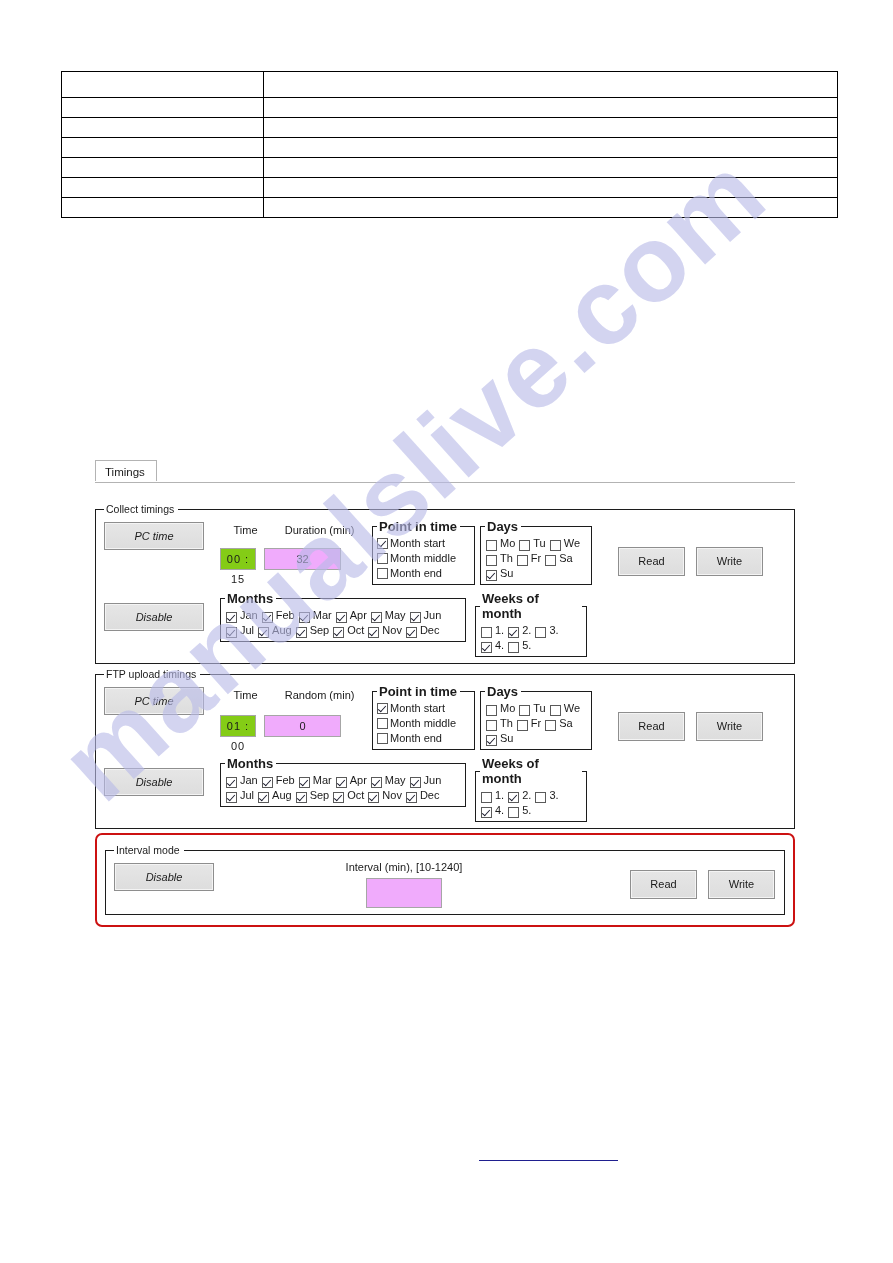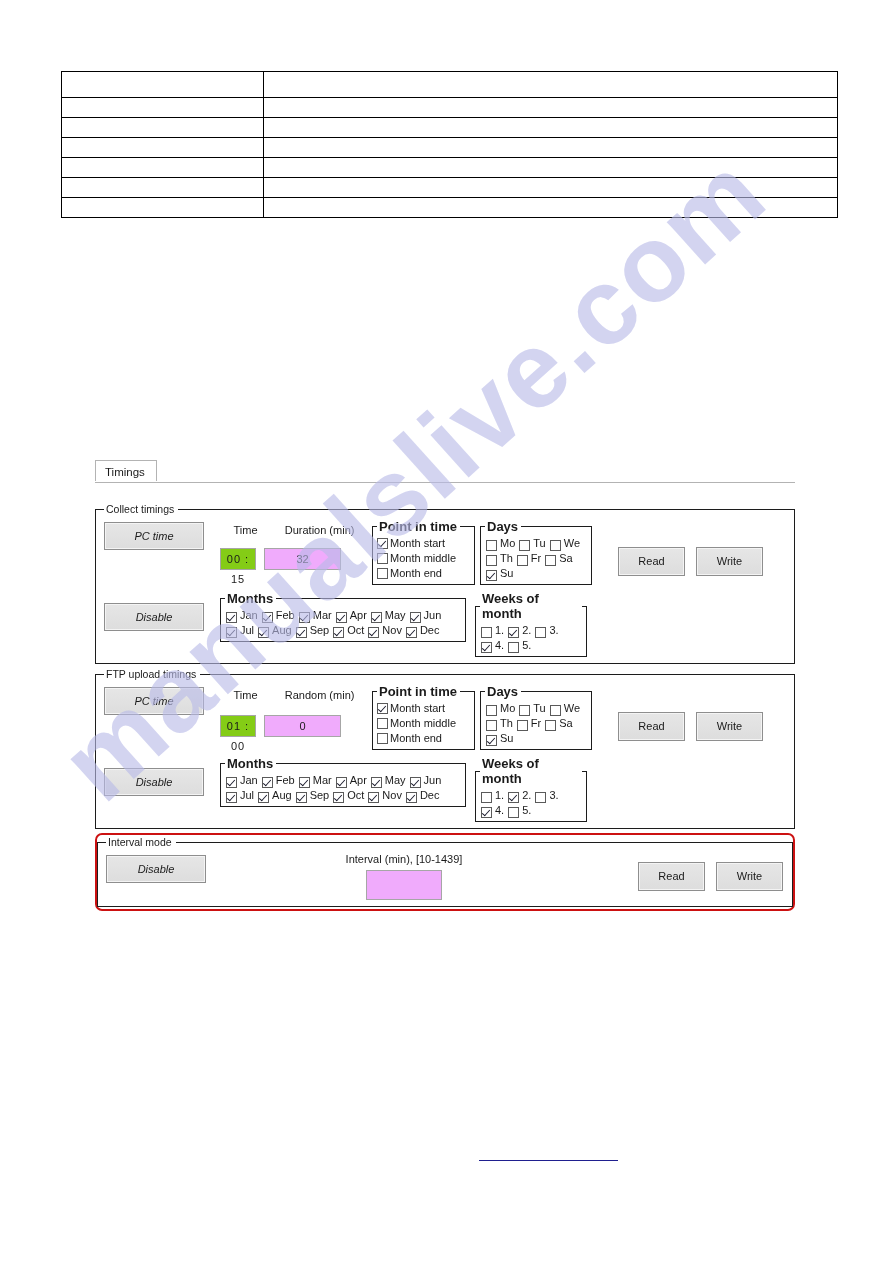--- a/index.html
+++ b/index.html
@@ -561,28 +561,28 @@
                 </span>
             </div>
           </fieldset>
         </div>
       </div>
     </div>
   </fieldset>
 
   <div style="position:relative;padding:3px 2px 4px 2px;">
     <div class="highlight-box"></div>
-    <fieldset class="grp" style="border:1px solid #1c1c1c;margin:0;padding:4px 6px 6px 8px;">
+    <fieldset class="grp" style="border:1px solid #1c1c1c;margin:8px;padding:4px 6px 6px 8px;">
       <legend>Interval mode</legend>
       <div class="row" style="align-items:flex-start;">
         <div style="width:116px;padding-top:3px;">
           <div class="btn btn-wide">Disable</div>
         </div>
         <div style="flex:1;text-align:center;padding-top:1px;">
-          <div class="lbl" style="margin-left:-52px;">Interval (min), [10-1439]</div>
+          <div class="lbl" style="margin-left:-52px;">Interval (min), [10-1240]</div>
           <div style="display:flex;justify-content:center;margin-top:5px;">
             <div class="fld fld-interval" style="margin-left:-52px;"></div>
           </div>
         </div>
         <div class="row" style="padding-top:10px;gap:11px;margin-right:3px;">
           <div class="btn btn-rw">Read</div>
           <div class="btn btn-rw">Write</div>
         </div>
       </div>
     </fieldset>

